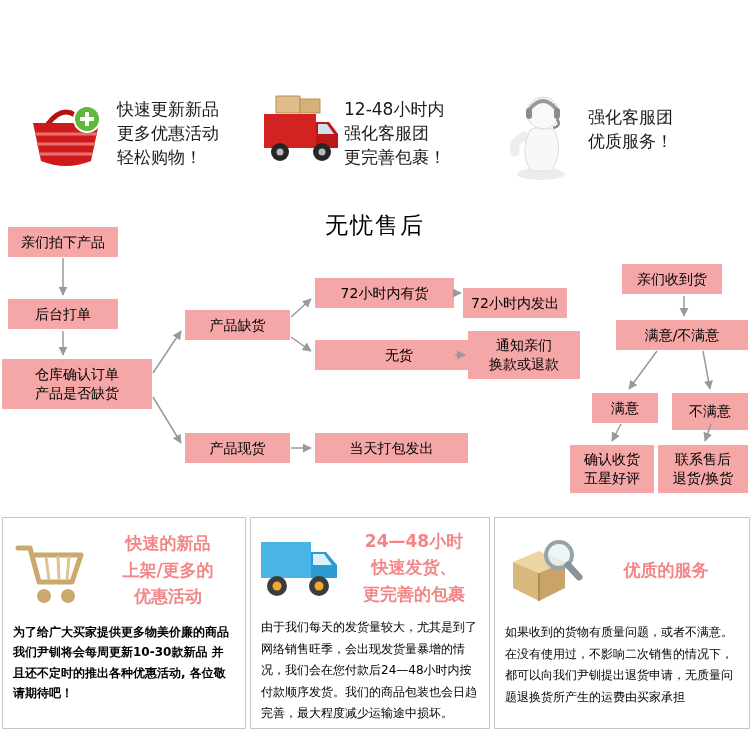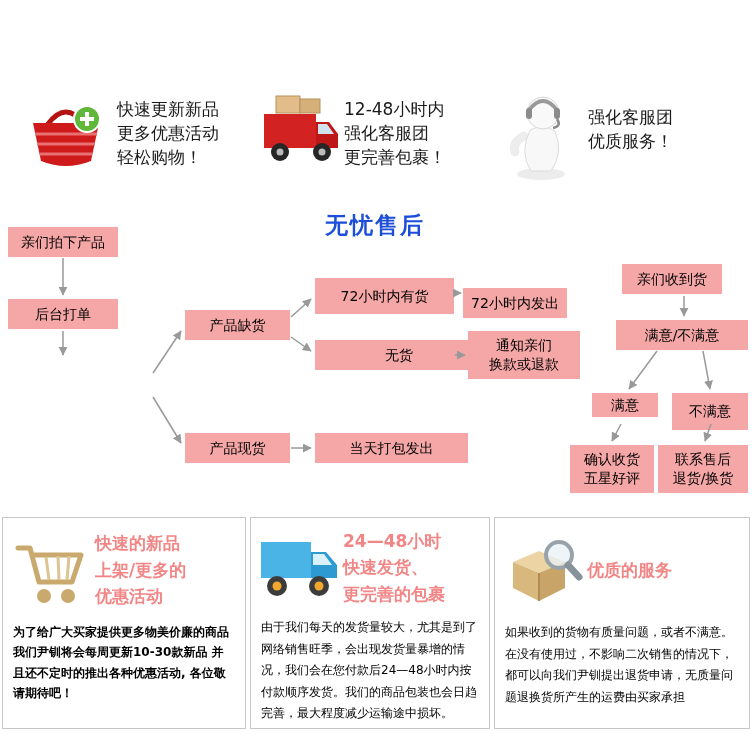--- a/index.html
+++ b/index.html
@@ -5,31 +5,31 @@
   * { box-sizing: border-box; margin: 0; padding: 0; }
   body { font-family: "DejaVu Sans", "Liberation Sans", sans-serif; background: #fff; }
   .page { position: relative; width: 752px; height: 741px; background: #fff; overflow: hidden; }
 
   
   .feat-icon { position: absolute; }
   .feat-text { position: absolute; font-size: 17px; line-height: 24px; color: #1a1a1a; }
 
   
   .flow-title { position: absolute; left: 300px; top: 210px; width: 150px; text-align: center;
-                font-size: 23px; font-weight: bold; color: #1d4ed8; letter-spacing: 2px; }
+                font-size: 23px; font-weight: normal; color: #000000; letter-spacing: 2px; }
   .fc-box { position: absolute; background: #f5a6a6; color: #000; font-size: 14px;
             display: flex; align-items: center; justify-content: center; text-align: center;
             white-space: pre-line; line-height: 1.35; }
   .arrows { position: absolute; left: 0; top: 0; pointer-events: none; }
 
   
   .bsec { position: absolute; top: 517px; height: 212px; border: 1px solid #c6c6c6; background: #fff; }
   .bsec-head { display: flex; align-items: center; padding: 10px 4px 2px 4px; }
   .bicon { flex: 0 0 88px; display: flex; justify-content: center; }
-  .bsec-title { flex: 1; text-align: left; font-size: 17px; font-weight: bold;
+  .bsec-title { flex: 1; text-align: center; font-size: 17px; font-weight: bold;
                 color: #f28686; white-space: pre-line; line-height: 1.55; }
   .bsec-body { padding: 8px 10px 0 10px; font-size: 12px; line-height: 1.8; color: #000; }
   .bsec-body.bold { font-weight: bold; line-height: 1.7; }
 </style>
 </head>
 <body>
 
 <div class="page">
 
   <span class="feat-icon" style="left:26px;top:92px">
@@ -80,31 +80,33 @@
   </span>
   <div class="feat-text" style="left:588px;top:105px">
     <div>强化客服团</div>
     <div>优质服务！</div>
   </div>
 
   <div class="flow-title">无忧售后</div>
 
   <div class="fc-box" style="left:8px;top:227px;width:110px;height:30px">亲们拍下产品</div>
   <div class="fc-box" style="left:8px;top:299px;width:110px;height:30px">后台打单</div>
+  <div class="fc-box" style="left:2px;top:359px;width:150px;height:50px">仓库确认订单
+产品是否缺货</div>
   <div class="fc-box" style="left:185px;top:310px;width:105px;height:30px">产品缺货</div>
   <div class="fc-box" style="left:185px;top:433px;width:105px;height:30px">产品现货</div>
-  <div class="fc-box" style="left:315px;top:278px;width:139px;height:36px">72小时内有货</div>
+  <div class="fc-box" style="left:315px;top:278px;width:139px;height:30px">72小时内有货</div>
   <div class="fc-box" style="left:463px;top:288px;width:104px;height:30px">72小时内发出</div>
   <div class="fc-box" style="left:315px;top:340px;width:168px;height:30px">无货</div>
   <div class="fc-box" style="left:468px;top:331px;width:112px;height:48px">通知亲们
 换款或退款</div>
   <div class="fc-box" style="left:315px;top:433px;width:153px;height:30px">当天打包发出</div>
   <div class="fc-box" style="left:622px;top:264px;width:100px;height:30px">亲们收到货</div>
   <div class="fc-box" style="left:616px;top:320px;width:132px;height:30px">满意/不满意</div>
-  <div class="fc-box" style="left:592px;top:393px;width:66px;height:24px">满意</div>
+  <div class="fc-box" style="left:592px;top:393px;width:66px;height:30px">满意</div>
   <div class="fc-box" style="left:672px;top:393px;width:76px;height:37px">不满意</div>
   <div class="fc-box" style="left:570px;top:445px;width:84px;height:48px">确认收货
 五星好评</div>
   <div class="fc-box" style="left:658px;top:445px;width:90px;height:48px">联系售后
 退货/换货</div>
 
   <svg class="arrows" width="752" height="741">
     <defs>
       <marker id="arr" markerWidth="8" markerHeight="8" refX="5.5" refY="3" orient="auto">
         <path d="M0,0 L6,3 L0,6 Z" fill="#999"></path>

